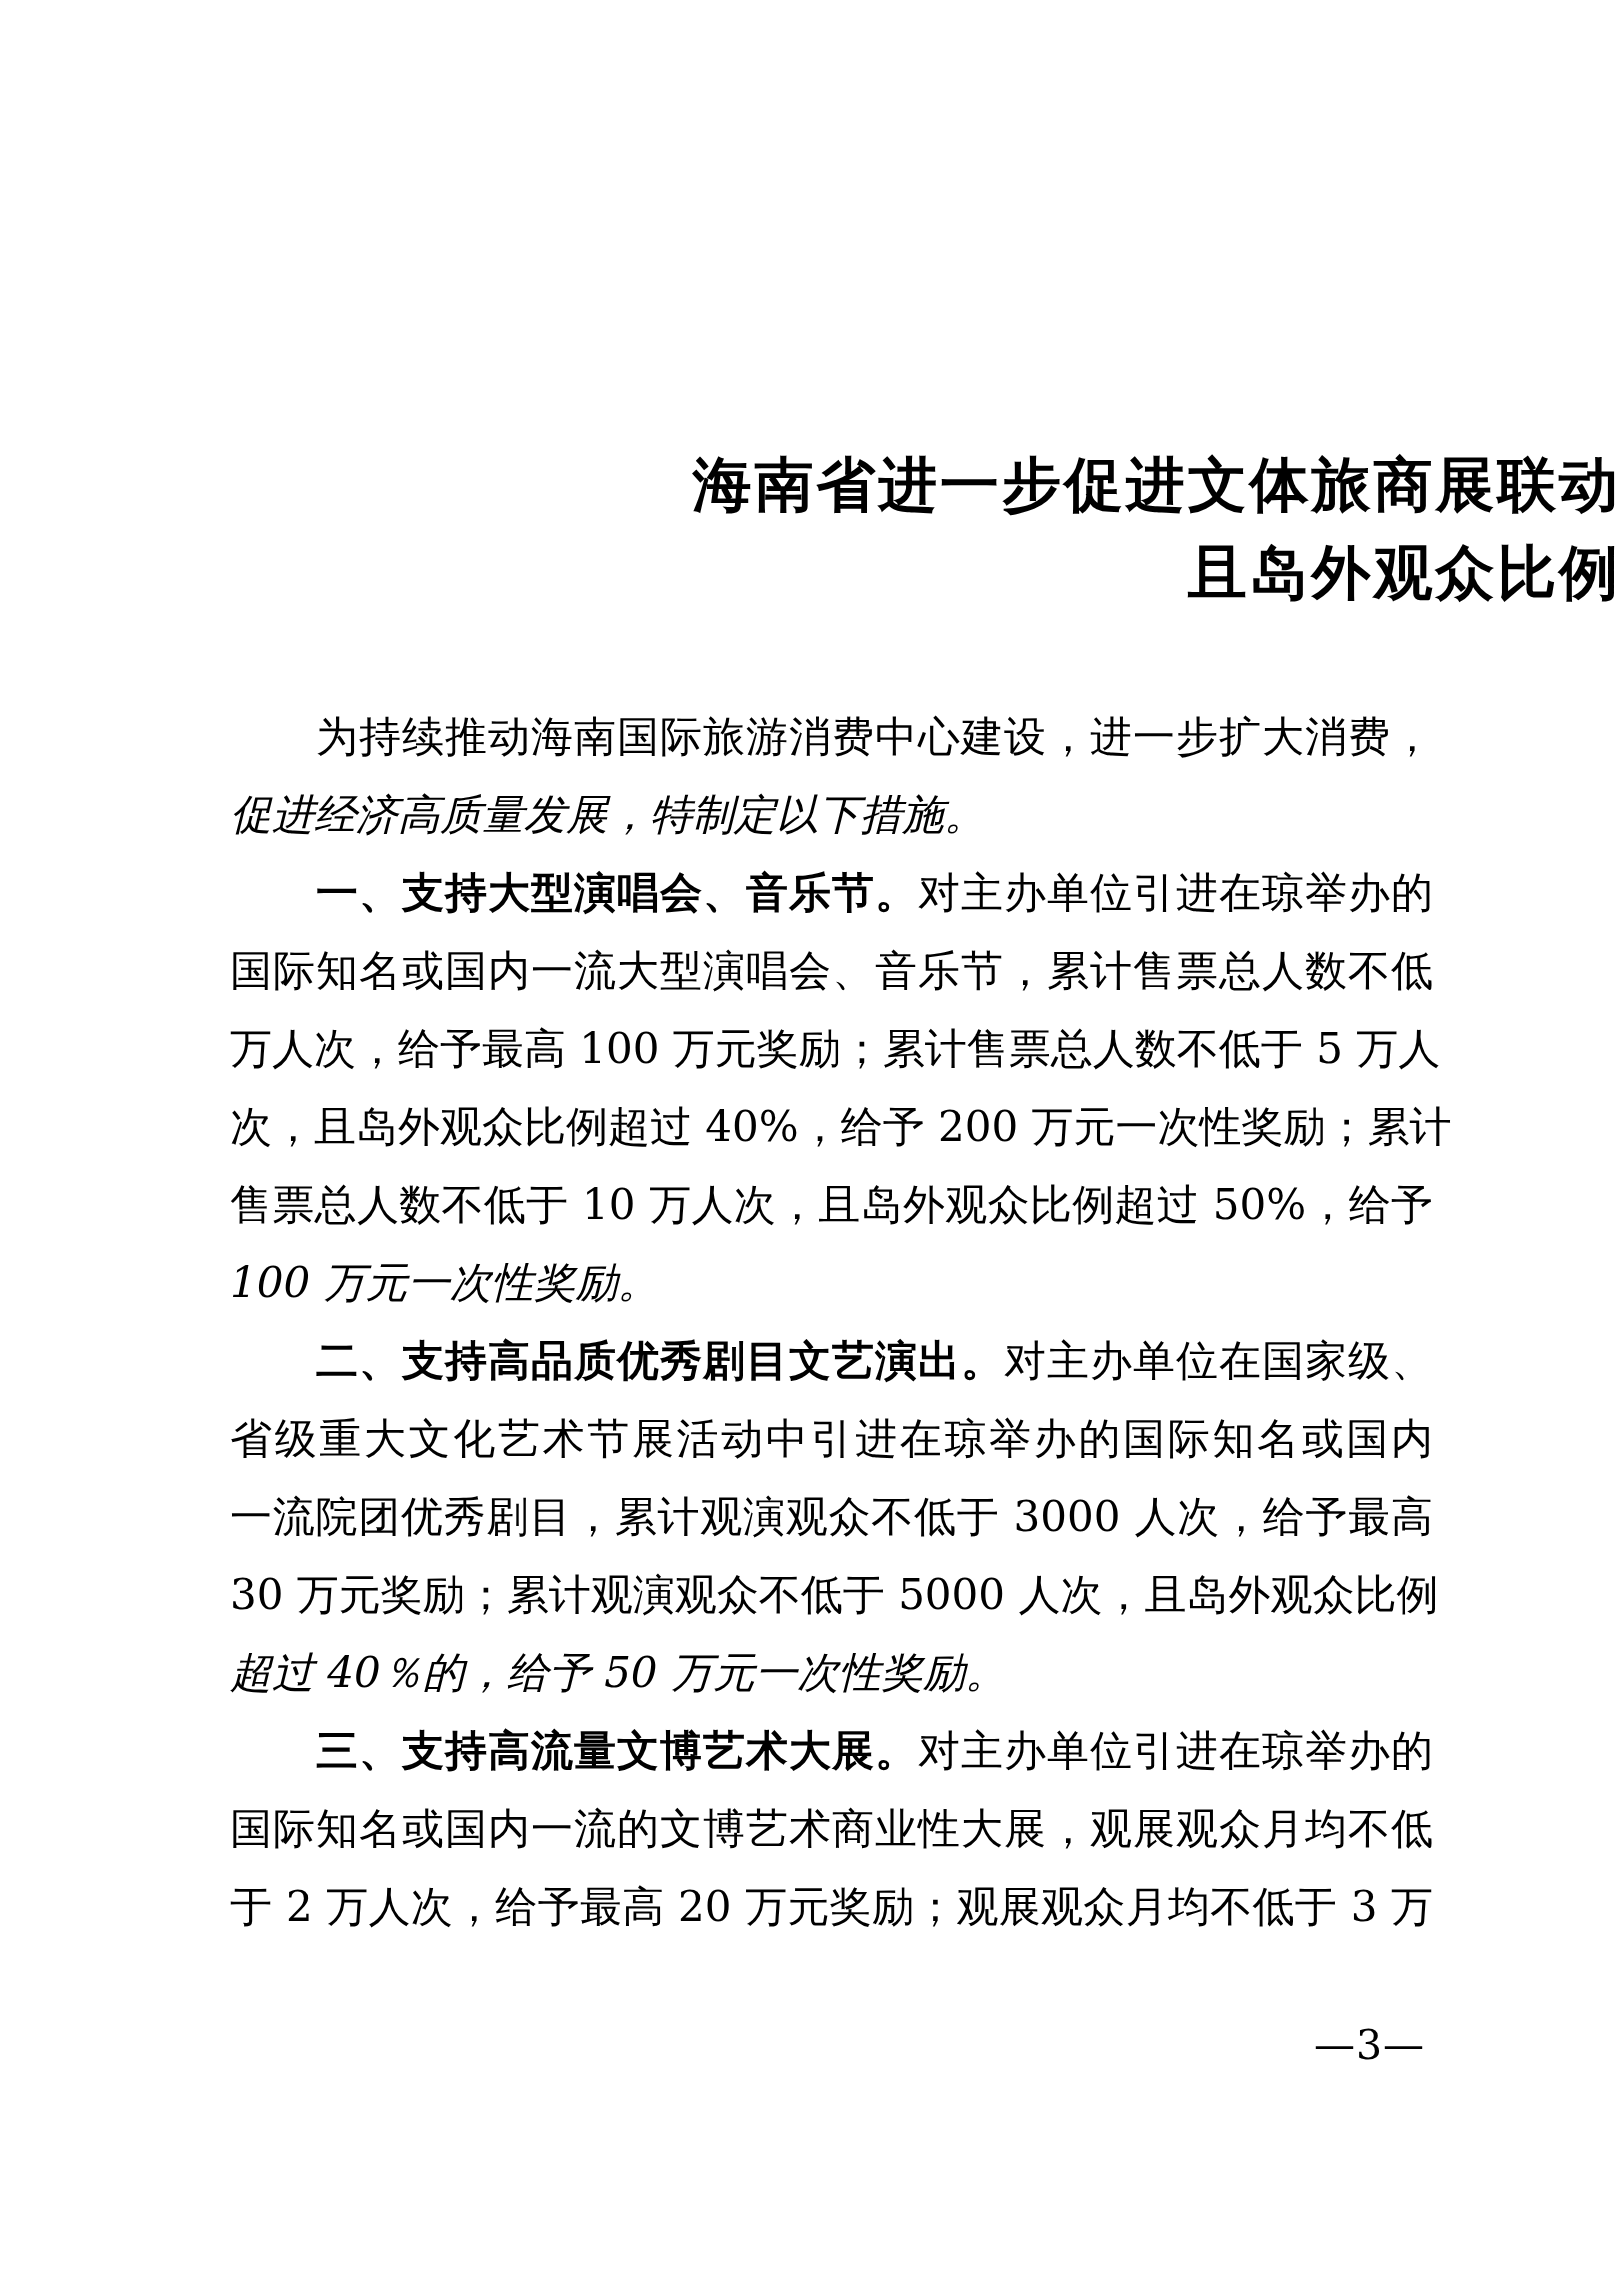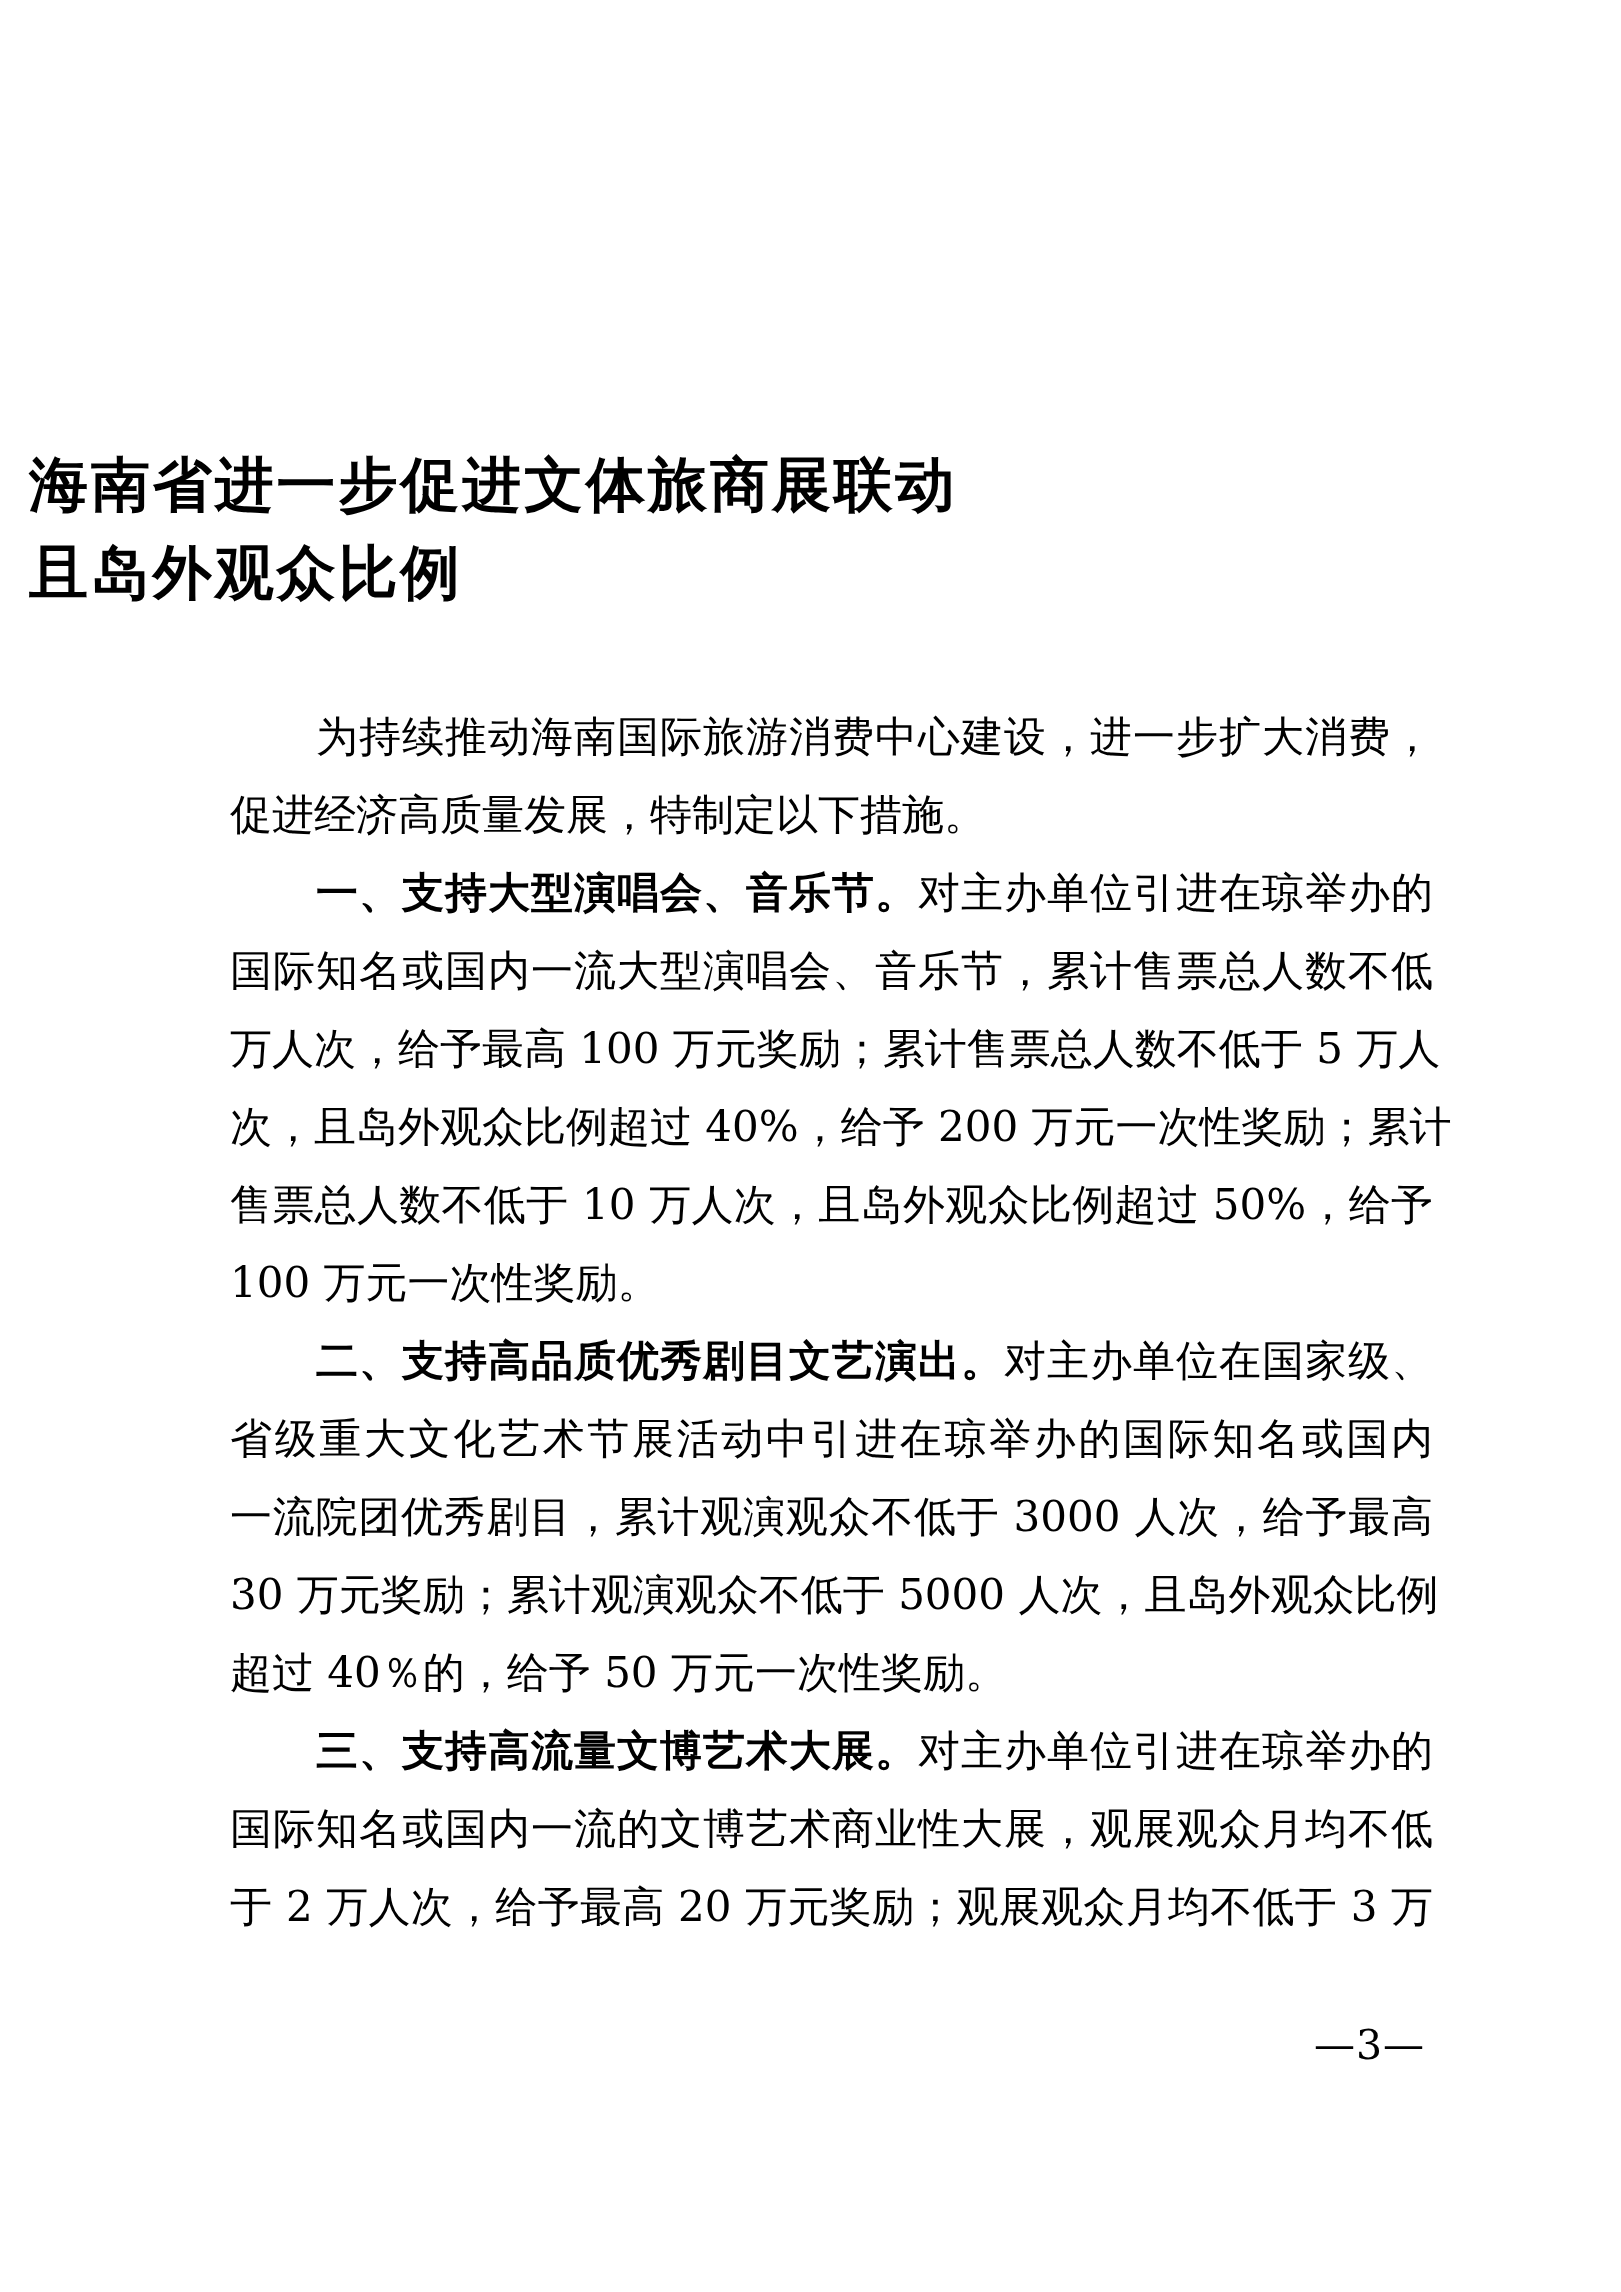--- a/index.html
+++ b/index.html
@@ -14,21 +14,21 @@
     background: #ffffff;
     color: #000000;
     overflow: hidden;
     font-family: "DejaVu Serif", serif;
   }
   .doc-title {
     position: absolute;
     top: 441px;
     left: 29px;
     width: 1592px;
-    text-align: left;
+    text-align: right;
     font-family: "DejaVu Serif", serif;
     font-weight: 700;
     font-size: 59px;
     letter-spacing: 2.9px;
     color: #000000;
   }
   .doc-title .title-line {
     height: 88px;
     line-height: 88px;
     white-space: nowrap;
@@ -45,20 +45,21 @@
   .line {
     height: 78px;
     line-height: 78px;
     white-space: nowrap;
     text-align: justify;
     text-align-last: justify;
   }
   .line.end {
     text-align: center;
     text-align-last: left;
+    font-style: italic;
   }
   .line.indent {
     padding-left: 86px;
   }
   .line .b {
     font-family: Liberation Mono, monospace;
     font-weight: 700;
   }
   .page-number {
     position: absolute;

